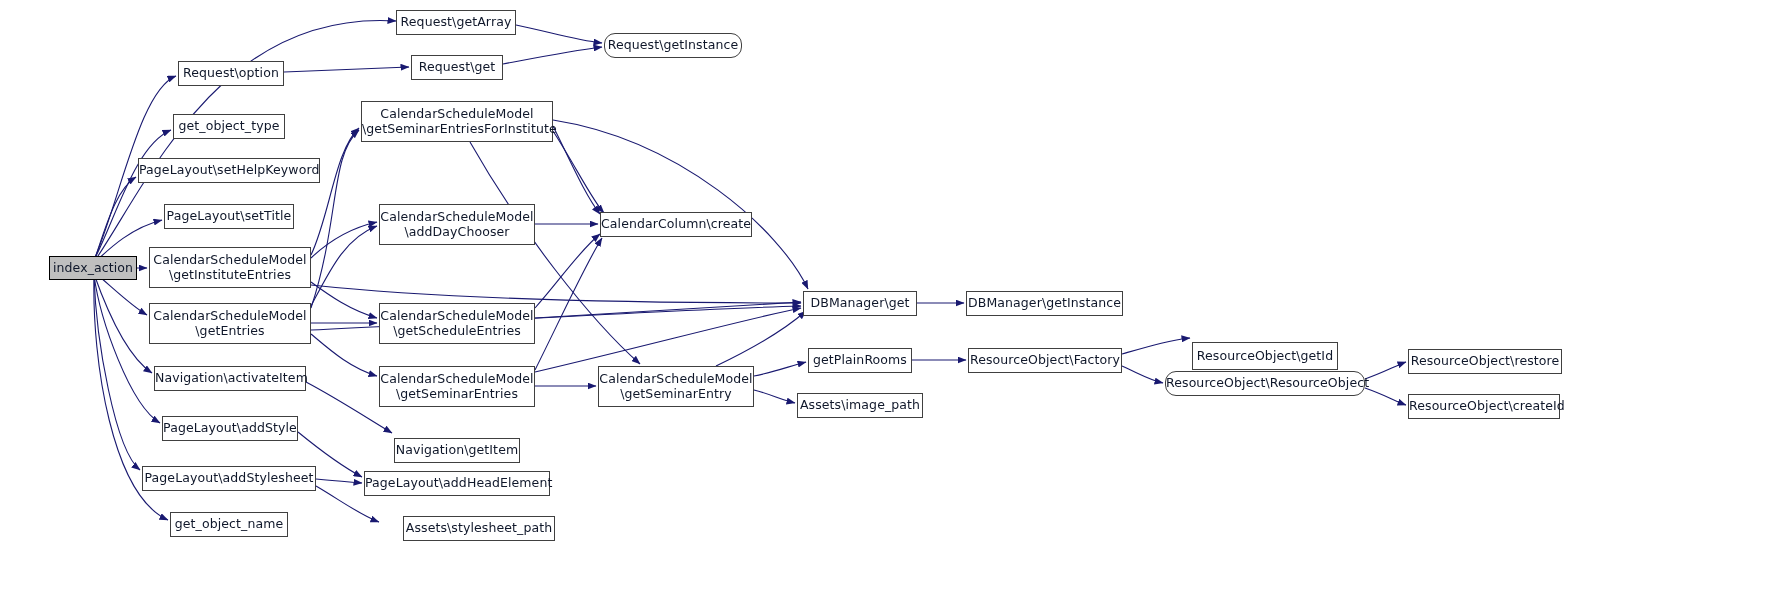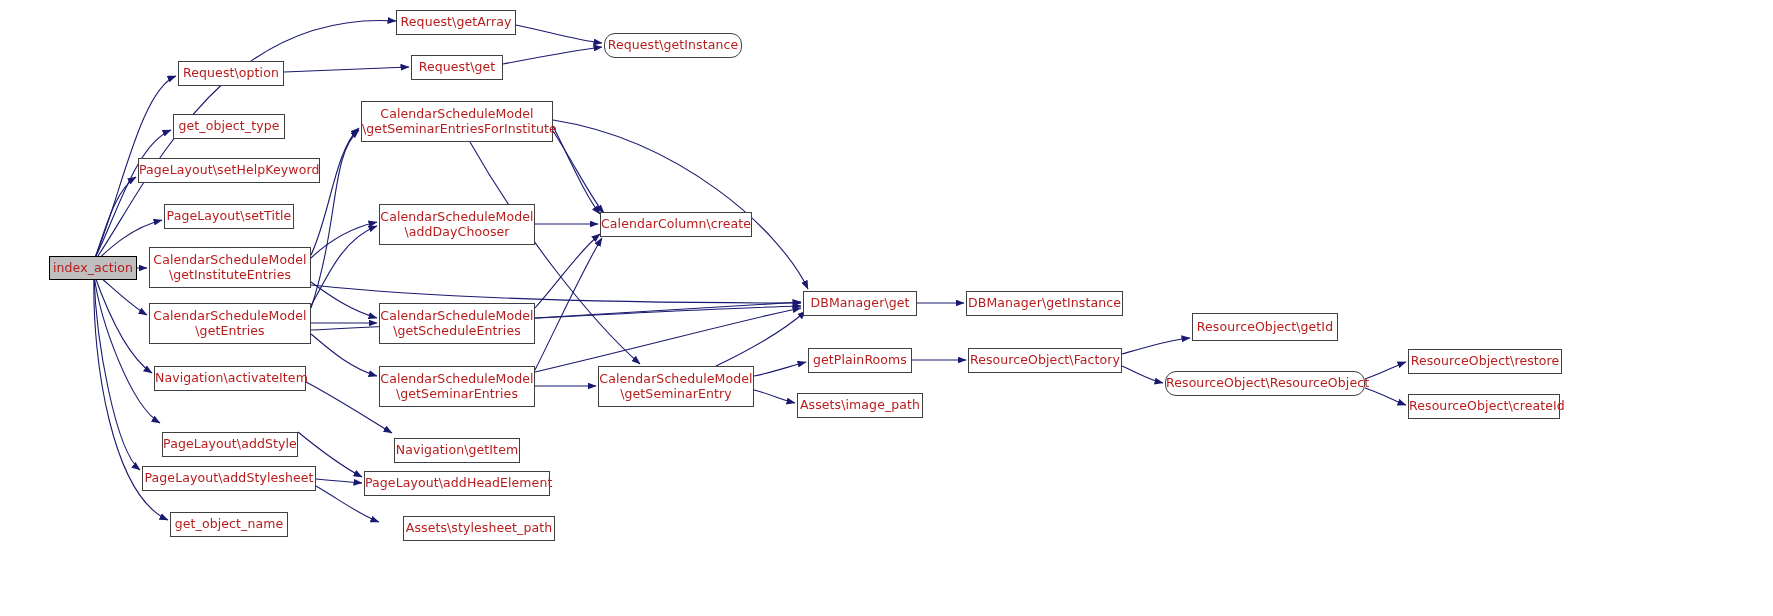--- a/index.html
+++ b/index.html
@@ -21,21 +21,21 @@
     top: 0;
     width: 1773px;
     height: 616px;
     pointer-events: none;
   }
   .node {
     position: absolute;
     box-sizing: border-box;
     border: 1px solid #404040;
     background: #ffffff;
-    color: #b91c1c;
+    color: #0f172a;
     font-size: 12.5px;
     line-height: 14.5px;
     display: flex;
     align-items: center;
     justify-content: center;
     text-align: center;
     white-space: pre-line;
     letter-spacing: 0.1px;
     z-index: 5;
   }
@@ -124,32 +124,32 @@
 \addDayChooser</span></div>
       <div class="node" style="left: 600px; top: 212px; width: 152px; height: 25px;"><span class="node-label">CalendarColumn\create</span></div>
       <div class="node" style="left: 149px; top: 247px; width: 162px; height: 41px;"><span class="node-label">CalendarScheduleModel
 \getInstituteEntries</span></div>
       <div class="node" style="left: 803px; top: 291px; width: 114px; height: 25px;"><span class="node-label">DBManager\get</span></div>
       <div class="node" style="left: 966px; top: 291px; width: 157px; height: 25px;"><span class="node-label">DBManager\getInstance</span></div>
       <div class="node" style="left: 149px; top: 303px; width: 162px; height: 41px;"><span class="node-label">CalendarScheduleModel
 \getEntries</span></div>
       <div class="node" style="left: 379px; top: 303px; width: 156px; height: 41px;"><span class="node-label">CalendarScheduleModel
 \getScheduleEntries</span></div>
-      <div class="node" style="left: 1192px; top: 313px; width: 146px; height: 28px;"><span class="node-label">ResourceObject\getId</span></div>
+      <div class="node" style="left: 1192px; top: 342px; width: 146px; height: 28px;"><span class="node-label">ResourceObject\getId</span></div>
       <div class="node" style="left: 808px; top: 348px; width: 104px; height: 25px;"><span class="node-label">getPlainRooms</span></div>
       <div class="node" style="left: 968px; top: 348px; width: 154px; height: 25px;"><span class="node-label">ResourceObject\Factory</span></div>
       <div class="node" style="left: 1408px; top: 349px; width: 154px; height: 25px;"><span class="node-label">ResourceObject\restore</span></div>
       <div class="node" style="left: 154px; top: 366px; width: 152px; height: 25px;"><span class="node-label">Navigation\activateItem</span></div>
       <div class="node" style="left: 379px; top: 366px; width: 156px; height: 41px;"><span class="node-label">CalendarScheduleModel
 \getSeminarEntries</span></div>
       <div class="node" style="left: 598px; top: 366px; width: 156px; height: 41px;"><span class="node-label">CalendarScheduleModel
 \getSeminarEntry</span></div>
       <div class="node" style="left: 1165px; top: 371px; width: 200px; height: 25px; border-radius: 11px;"><span class="node-label">ResourceObject\ResourceObject</span></div>
       <div class="node" style="left: 797px; top: 393px; width: 126px; height: 25px;"><span class="node-label">Assets\image_path</span></div>
       <div class="node" style="left: 1408px; top: 394px; width: 152px; height: 25px;"><span class="node-label">ResourceObject\createId</span></div>
-      <div class="node" style="left: 162px; top: 416px; width: 136px; height: 25px; margin-top: 16px;"><span class="node-label">PageLayout\addStyle</span></div>
+      <div class="node" style="left: 162px; top: 416px; width: 136px; height: 25px;"><span class="node-label">PageLayout\addStyle</span></div>
       <div class="node" style="left: 394px; top: 426px; width: 126px; height: 25px; margin-top: 12px;"><span class="node-label">Navigation\getItem</span></div>
       <div class="node" style="left: 142px; top: 466px; width: 174px; height: 25px;"><span class="node-label">PageLayout\addStylesheet</span></div>
       <div class="node" style="left: 364px; top: 471px; width: 186px; height: 25px;"><span class="node-label">PageLayout\addHeadElement</span></div>
       <div class="node" style="left: 170px; top: 512px; width: 118px; height: 25px;"><span class="node-label">get_object_name</span></div>
       <div class="node" style="left: 403px; top: 516px; width: 152px; height: 25px;"><span class="node-label">Assets\stylesheet_path</span></div>
     </div>
 </div>
 
 </body></html>

